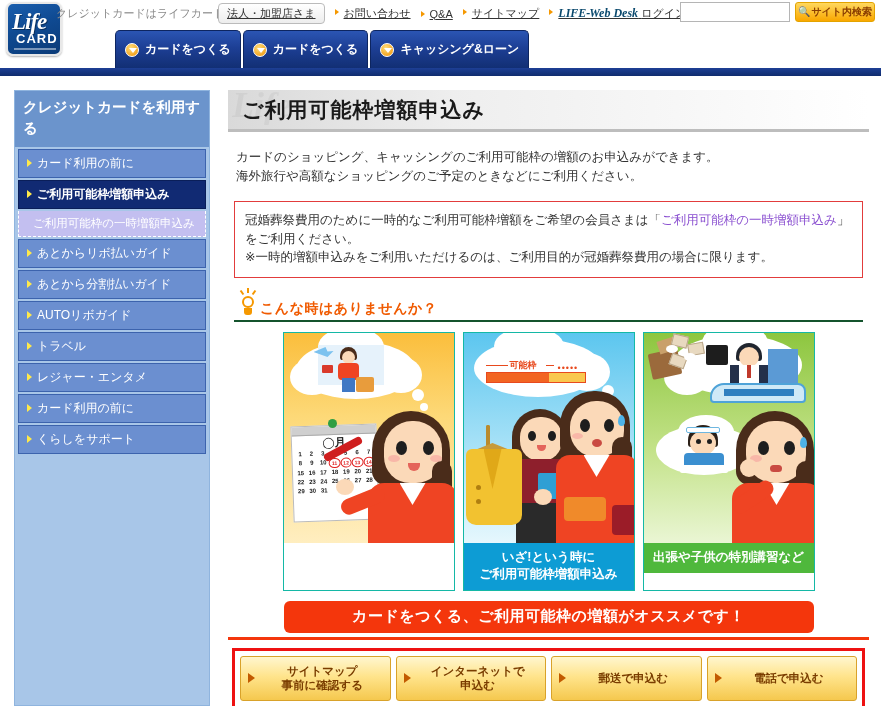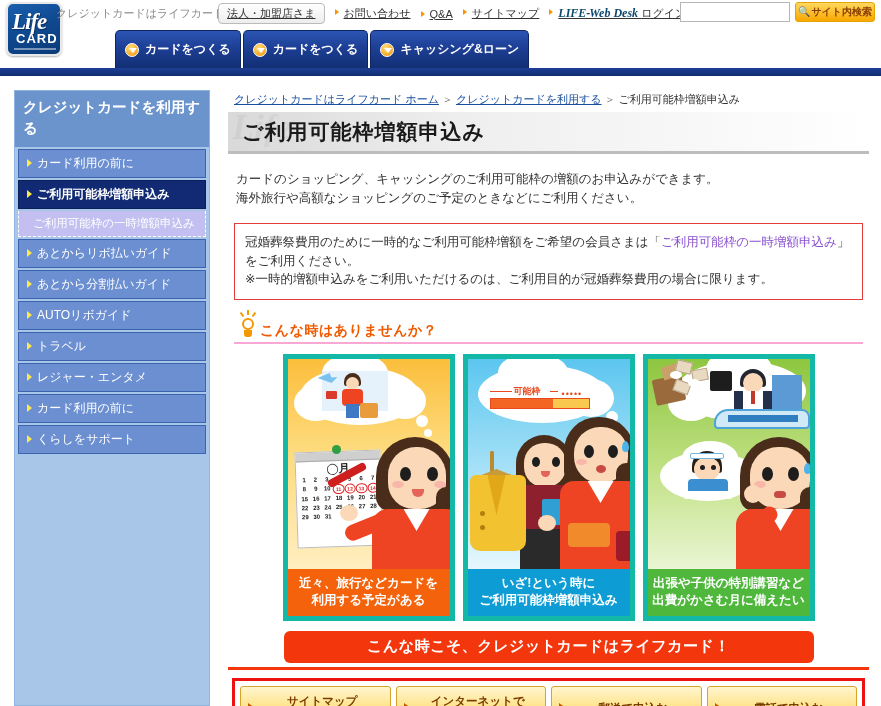--- a/index.html
+++ b/index.html
@@ -316,21 +316,21 @@
     line-height: 1.5;
     color: #333;
   }
   .notice a { color: #8a4fd0; text-decoration: none; }
 
   
   .sec-head {
     margin: 18px 6px 0 6px;
     position: relative;
     height: 26px;
-    border-bottom: 2px solid #f9a8d4;
+    border-bottom: 2px solid #14532d;
   }
   .bulb {
     position: absolute;
     left: 4px; top: -8px;
     width: 20px; height: 30px;
   }
   .bulb .glass {
     position: absolute; left: 4px; top: 8px;
     width: 12px; height: 12px;
     border: 2px solid #f59800;
@@ -362,21 +362,21 @@
 
   
   .cards {
     display: flex;
     justify-content: center;
     gap: 8px;
     margin-top: 10px;
   }
   .card {
     width: 172px;
-    border: 5px solid #14b8a6;
+    border: 1px solid #14b8a6;
   }
   .card-art {
     position: relative;
     height: 210px;
     overflow: hidden;
   }
   .card1 .card-art { background: linear-gradient(180deg,#fbbe3c 0%, #fdd978 40%, #ffeec0 100%); }
   .card2 .card-art { background: linear-gradient(180deg,#5cc6ef 0%, #a9e2f7 55%, #e6f7fd 100%); }
   .card3 .card-art { background: linear-gradient(180deg,#8dc63f 0%, #c3e288 55%, #eaf6d4 100%); }
   .card-cap {
@@ -606,23 +606,20 @@
       <a class="side-item" href="#">AUTOリボガイド</a>
       <a class="side-item" href="#">トラベル</a>
       <a class="side-item" href="#">レジャー・エンタメ</a>
       <a class="side-item" href="#">カード利用の前に</a>
       <a class="side-item" href="#">くらしをサポート</a>
     </div>
   </aside>
 
   <main class="main">
 
-    <div class="breadcrumb">
-      <a href="#">クレジットカードはライフカード ホーム</a><span class="sep">＞</span><a href="#">クレジットカードを利用する</a><span class="sep">＞</span><span>ご利用可能枠増額申込み</span>
-    </div>
 
     <div class="page-title-bar">
       <span class="ghost">Life</span>
       <h1 class="page-title">ご利用可能枠増額申込み</h1>
     </div>
 
     <div class="intro">
       <div>カードのショッピング、キャッシングのご利用可能枠の増額のお申込みができます。</div>
       <div>海外旅行や高額なショッピングのご予定のときなどにご利用ください。</div>
     </div>
@@ -711,24 +708,20 @@
           <span class="sh" style="left:104px;top:122px;width:12px;height:7px;background:#f8b7a8;border-radius:50%;"></span>
           <span class="sh" style="left:146px;top:122px;width:12px;height:7px;background:#f8b7a8;border-radius:50%;"></span>
           <span class="sh" style="left:124px;top:130px;width:12px;height:8px;background:#e4645a;border-radius:0 0 8px 8px;"></span>
           <span class="sh hair" style="left:148px;top:128px;width:20px;height:46px;border-radius:10px;"></span>
           <span class="sh red" style="left:84px;top:150px;width:90px;height:62px;border-radius:16px 16px 0 0;"></span>
           <span class="sh wht" style="left:116px;top:150px;width:26px;height:22px;clip-path:polygon(0 0,100% 0,50% 100%);"></span>
           <span class="sh red" style="left:56px;top:160px;width:46px;height:16px;border-radius:8px;transform:rotate(-22deg);"></span>
           <span class="sh skin" style="left:52px;top:146px;width:18px;height:16px;border-radius:50%;"></span>
           <span class="sh" style="left:38px;top:112px;width:42px;height:8px;background:#cf1e1e;border-radius:4px;transform:rotate(-28deg);"></span>
         </div>
-        <div class="card-cap">
-          <div>近々、旅行などカードを</div>
-          <div>利用する予定がある</div>
-        </div>
       </div>
 
       <div class="card card2">
         <div class="card-art">
           <span class="sh cloud" style="left:10px;top:6px;width:128px;height:58px;"></span>
           <span class="sh cloud" style="left:30px;top:-6px;width:70px;height:38px;"></span>
           <span class="sh cloud" style="left:100px;top:20px;width:46px;height:38px;"></span>
           <span class="sh cloud" style="left:138px;top:52px;width:12px;height:12px;"></span>
 
           <div class="frame-box">
@@ -822,26 +815,25 @@
           <span class="sh" style="left:156px;top:104px;width:7px;height:11px;background:#4db3e8;border-radius:50% 50% 50% 50%/60% 60% 40% 40%;"></span>
           <span class="sh" style="left:126px;top:132px;width:12px;height:7px;background:#c94a42;border-radius:6px;"></span>
           <span class="sh hair" style="left:152px;top:128px;width:20px;height:46px;border-radius:10px;"></span>
           <span class="sh red" style="left:88px;top:150px;width:90px;height:62px;border-radius:16px 16px 0 0;"></span>
           <span class="sh wht" style="left:120px;top:150px;width:26px;height:22px;clip-path:polygon(0 0,100% 0,50% 100%);"></span>
           <span class="sh red" style="left:86px;top:156px;width:46px;height:16px;border-radius:8px;transform:rotate(-34deg);"></span>
           <span class="sh skin" style="left:96px;top:126px;width:18px;height:18px;border-radius:50%;"></span>
         </div>
         <div class="card-cap">
           <div>出張や子供の特別講習など</div>
-          <div>出費がかさむ月に備えたい</div>
         </div>
       </div>
     </div>
 
-    <div class="banner">こんな時こそ、クレジットカードはライフカード！</div>
+    <div class="banner">カードをつくる、ご利用可能枠の増額がオススメです！</div>
     <div class="banner-rule"></div>
 
     <div class="actions">
       <div class="act-btn">
         <span>
           <span>サイトマップ</span><br>
           <span>事前に確認する</span>
         </span>
       </div>
       <div class="act-btn">

